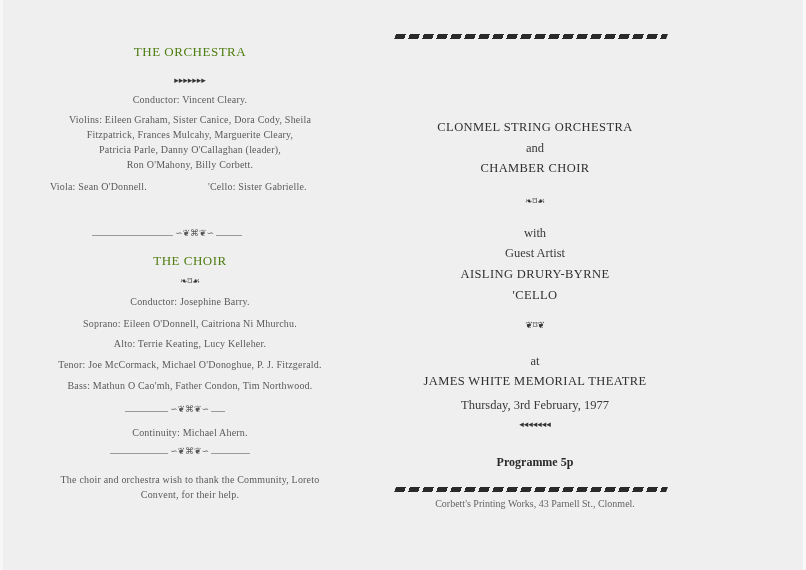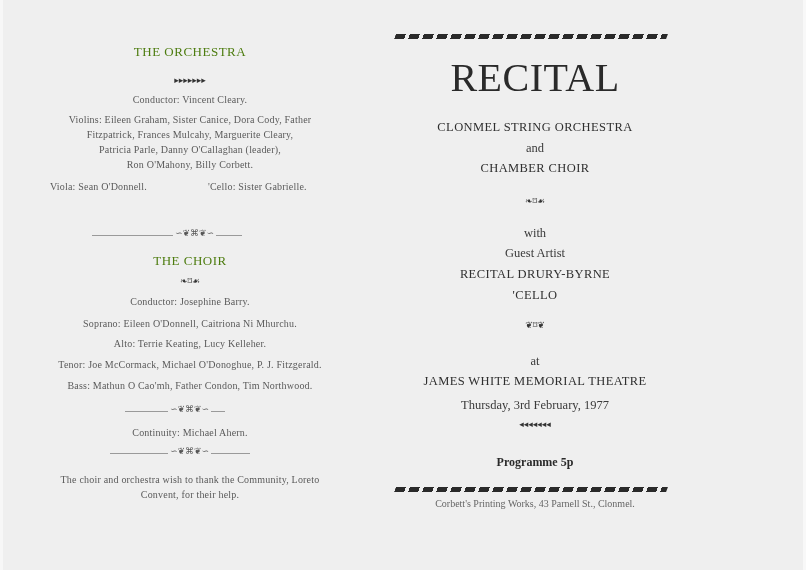--- a/index.html
+++ b/index.html
@@ -33,21 +33,21 @@
 </head>
 <body>
 
 <div class="edge-left"></div>
 <div class="edge-right"></div>
 
 <div class="panel left">
   <div class="c h" style="top:44px">THE ORCHESTRA</div>
   <div class="c orn" style="top:75px">▸▸▸▸▸▸▸</div>
   <div class="c sm" style="top:94px">Conductor: Vincent Cleary.</div>
-  <div class="c sm" style="top:114px">Violins: Eileen Graham, Sister Canice, Dora Cody, Father</div>
+  <div class="c sm" style="top:114px">Violins: Eileen Graham, Sister Canice, Dora Cody, Sheila</div>
   <div class="c sm" style="top:129px">Fitzpatrick, Frances Mulcahy, Marguerite Cleary,</div>
   <div class="c sm" style="top:144px">Patricia Parle, Danny O'Callaghan (leader),</div>
   <div class="c sm" style="top:159px">Ron O'Mahony, Billy Corbett.</div>
   <div class="sm" style="position:absolute; left:20px; top:181px">Viola: Sean O'Donnell.</div>
   <div class="sm" style="position:absolute; left:178px; top:181px">'Cello: Sister Gabrielle.</div>
 
   <div class="rule" style="left:62px; width:150px; top:235px"></div>
   <div class="rule-orn" style="left:143px; top:228px">∽❦⌘❦∽</div>
 
   <div class="c h" style="top:253px">THE CHOIR</div>
@@ -65,28 +65,27 @@
 
   <div class="rule" style="left:80px; width:140px; top:453px"></div>
   <div class="rule-orn" style="left:138px; top:446px">∽❦⌘❦∽</div>
 
   <div class="c sm" style="top:474px">The choir and orchestra wish to thank the Community, Loreto</div>
   <div class="c sm" style="top:489px">Convent, for their help.</div>
 </div>
 
 <div class="panel right">
   <div class="dash-bar" style="top:34px"></div>
-  <div class="c title" style="top:54px">RECITAL</div>
   <div class="c rh" style="top:120px">CLONMEL STRING ORCHESTRA</div>
   <div class="c rt" style="top:141px">and</div>
   <div class="c rh" style="top:161px">CHAMBER CHOIR</div>
   <div class="c orn" style="top:196px">❧⌑☙</div>
   <div class="c rt" style="top:226px">with</div>
   <div class="c rt" style="top:246px">Guest Artist</div>
-  <div class="c rh" style="top:267px">RECITAL DRURY-BYRNE</div>
+  <div class="c rh" style="top:267px">AISLING DRURY-BYRNE</div>
   <div class="c rh" style="top:288px">'CELLO</div>
   <div class="c orn" style="top:320px">❦⌑❦</div>
   <div class="c rt" style="top:354px">at</div>
   <div class="c rh" style="top:374px">JAMES WHITE MEMORIAL THEATRE</div>
   <div class="c rt" style="top:398px">Thursday, 3rd February, 1977</div>
   <div class="c orn" style="top:419px">◂◂◂◂◂◂◂</div>
   <div class="c bold" style="top:455px">Programme 5p</div>
   <div class="dash-bar" style="top:487px"></div>
   <div class="c tiny" style="top:498px">Corbett's Printing Works, 43 Parnell St., Clonmel.</div>
 </div>

